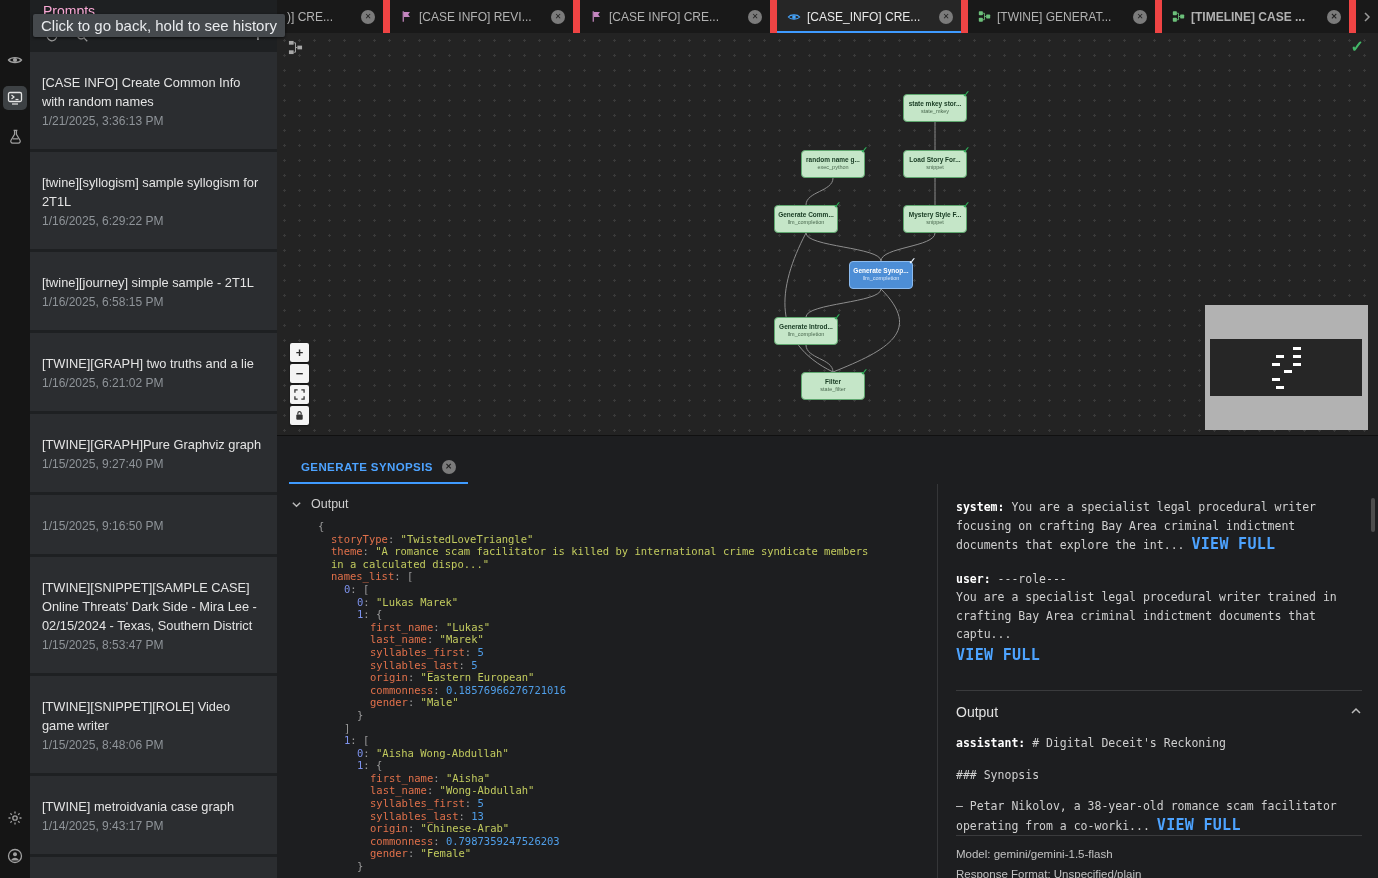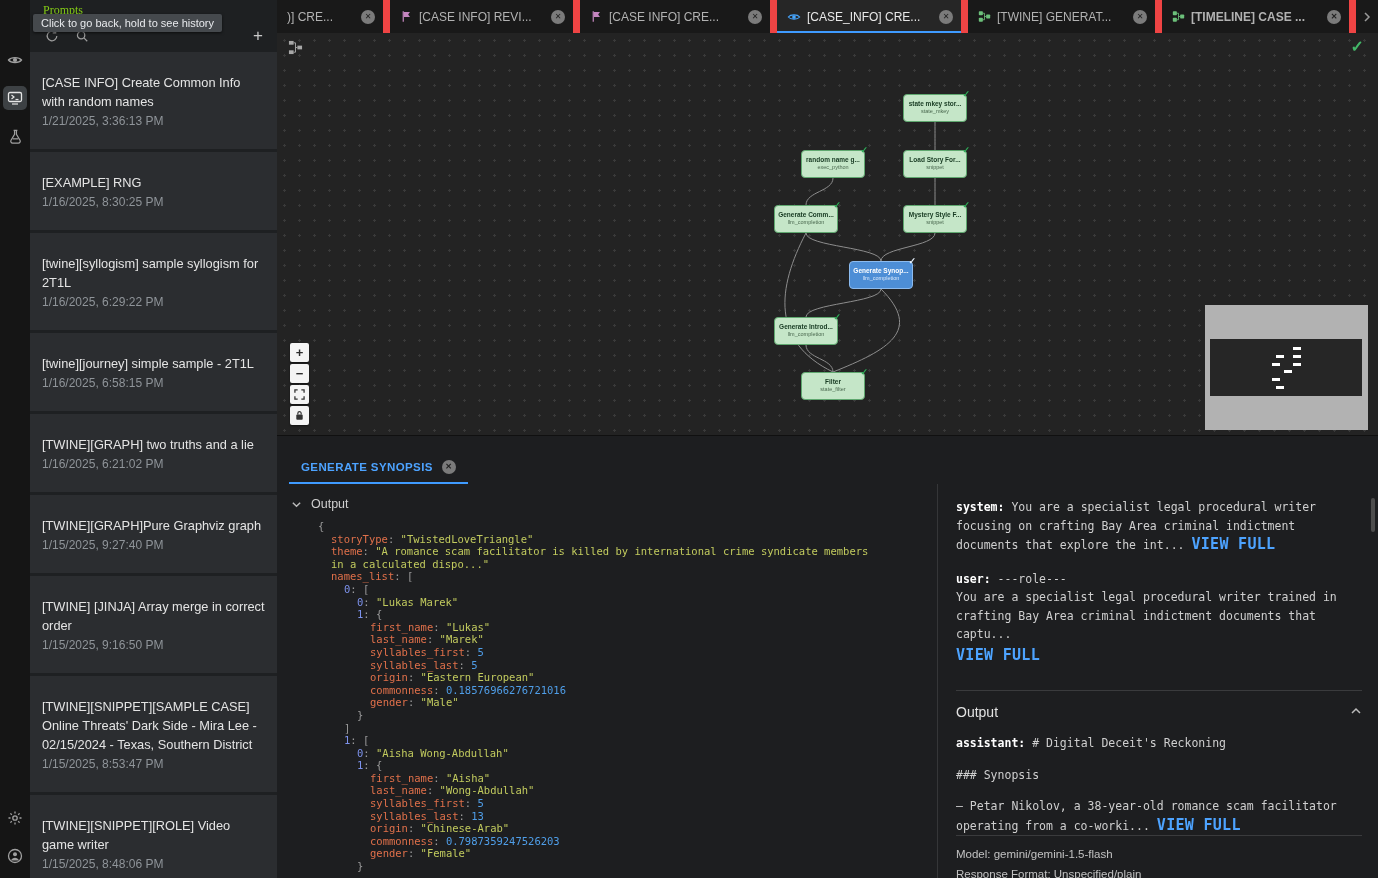--- a/index.html
+++ b/index.html
@@ -7,31 +7,31 @@
   .app{position:relative;width:1378px;height:878px;display:flex;}
 
   
   .rail{width:30px;background:#151515;display:flex;flex-direction:column;align-items:center;padding:48px 0 10px;gap:14px;flex-shrink:0;}
   .rail-item{width:24px;height:24px;display:flex;align-items:center;justify-content:center;border-radius:5px;cursor:pointer;}
   .rail-item.active{background:#3d4144;}
   .rail-spacer{flex:1;}
 
   
   .sidebar{width:247px;background:#1e2022;flex-shrink:0;display:flex;flex-direction:column;overflow:hidden;}
-  .sidebar-title{color:#84cc16;font-size:12px;padding:3px 0 0 13px;height:22px;flex-shrink:0;font-family:Liberation Serif, serif;}
+  .sidebar-title{color:#f9a8d4;font-size:14px;padding:3px 0 0 13px;height:22px;flex-shrink:0;}
   .sidebar-toolbar{display:flex;align-items:center;padding:7px 14px 9px 15px;gap:16px;flex-shrink:0;}
   .st-btn{display:flex;align-items:center;justify-content:center;cursor:pointer;}
   .st-plus{margin-left:auto;color:#c9c9c9;font-size:17px;line-height:14px;cursor:pointer;}
   .sidebar-list{flex:1;overflow:hidden;}
   .prompt-item{background:#2b2d30;margin-bottom:3px;padding:21px 12px;cursor:pointer;}
   .pi-title{color:#e4e4e4;font-size:12.8px;line-height:19px;}
   .pi-date{color:#8f9499;font-size:12px;margin-top:3px;}
 
   
-  .tooltip{position:absolute;left:33px;top:14px;background:#45494d;color:#e8eaed;font-size:11px;padding:3px 8px;border-radius:2px;z-index:60;box-shadow:0 1px 3px rgba(0,0,0,.6);white-space:nowrap;}
+  .tooltip{position:absolute;left:33px;top:14px;background:#45494d;color:#e8eaed;font-size:15px;padding:3px 8px;border-radius:2px;z-index:60;box-shadow:0 1px 3px rgba(0,0,0,.6);white-space:nowrap;}
 
   
   .main{flex:1;display:flex;flex-direction:column;min-width:0;}
 
   
   .tabbar{height:33px;background:#191919;display:flex;flex-shrink:0;}
   .tabs{display:flex;flex:1;min-width:0;}
   .tab{display:flex;align-items:center;gap:6px;padding:0 8px 0 10px;border-right:7px solid #ef4444;color:#b2b2b2;font-size:12px;position:relative;cursor:pointer;overflow:hidden;flex-shrink:0;}
   .tab:nth-child(1){width:113px;}
   .tab:nth-child(2){width:190px;}
@@ -151,41 +151,36 @@
           </svg>
       </span>
       <span class="st-plus">+</span>
     </div>
     <div class="sidebar-list" id="promptList">
         <div class="prompt-item">
           <div class="pi-title">[CASE INFO] Create Common Info with random names</div>
           <div class="pi-date">1/21/2025, 3:36:13 PM</div>
         </div>
         <div class="prompt-item">
-          <div class="pi-title">[EXAMPLE] RNG</div>
-          <div class="pi-date">1/16/2025, 8:30:25 PM</div>
-        </div>
-        <div class="prompt-item">
           <div class="pi-title">[twine][syllogism] sample syllogism for 2T1L</div>
           <div class="pi-date">1/16/2025, 6:29:22 PM</div>
         </div>
         <div class="prompt-item">
           <div class="pi-title">[twine][journey] simple sample - 2T1L</div>
           <div class="pi-date">1/16/2025, 6:58:15 PM</div>
         </div>
         <div class="prompt-item">
           <div class="pi-title">[TWINE][GRAPH] two truths and a lie</div>
           <div class="pi-date">1/16/2025, 6:21:02 PM</div>
         </div>
         <div class="prompt-item">
           <div class="pi-title">[TWINE][GRAPH]Pure Graphviz graph</div>
           <div class="pi-date">1/15/2025, 9:27:40 PM</div>
         </div>
         <div class="prompt-item">
-          <div class="pi-title">[TWINE] [JINJA] Array merge in correct order</div>
           <div class="pi-date">1/15/2025, 9:16:50 PM</div>
         </div>
         <div class="prompt-item">
           <div class="pi-title">[TWINE][SNIPPET][SAMPLE CASE] Online Threats' Dark Side - Mira Lee - 02/15/2024 - Texas, Southern District</div>
           <div class="pi-date">1/15/2025, 8:53:47 PM</div>
         </div>
         <div class="prompt-item">
           <div class="pi-title">[TWINE][SNIPPET][ROLE] Video game writer</div>
           <div class="pi-date">1/15/2025, 8:48:06 PM</div>
         </div>

